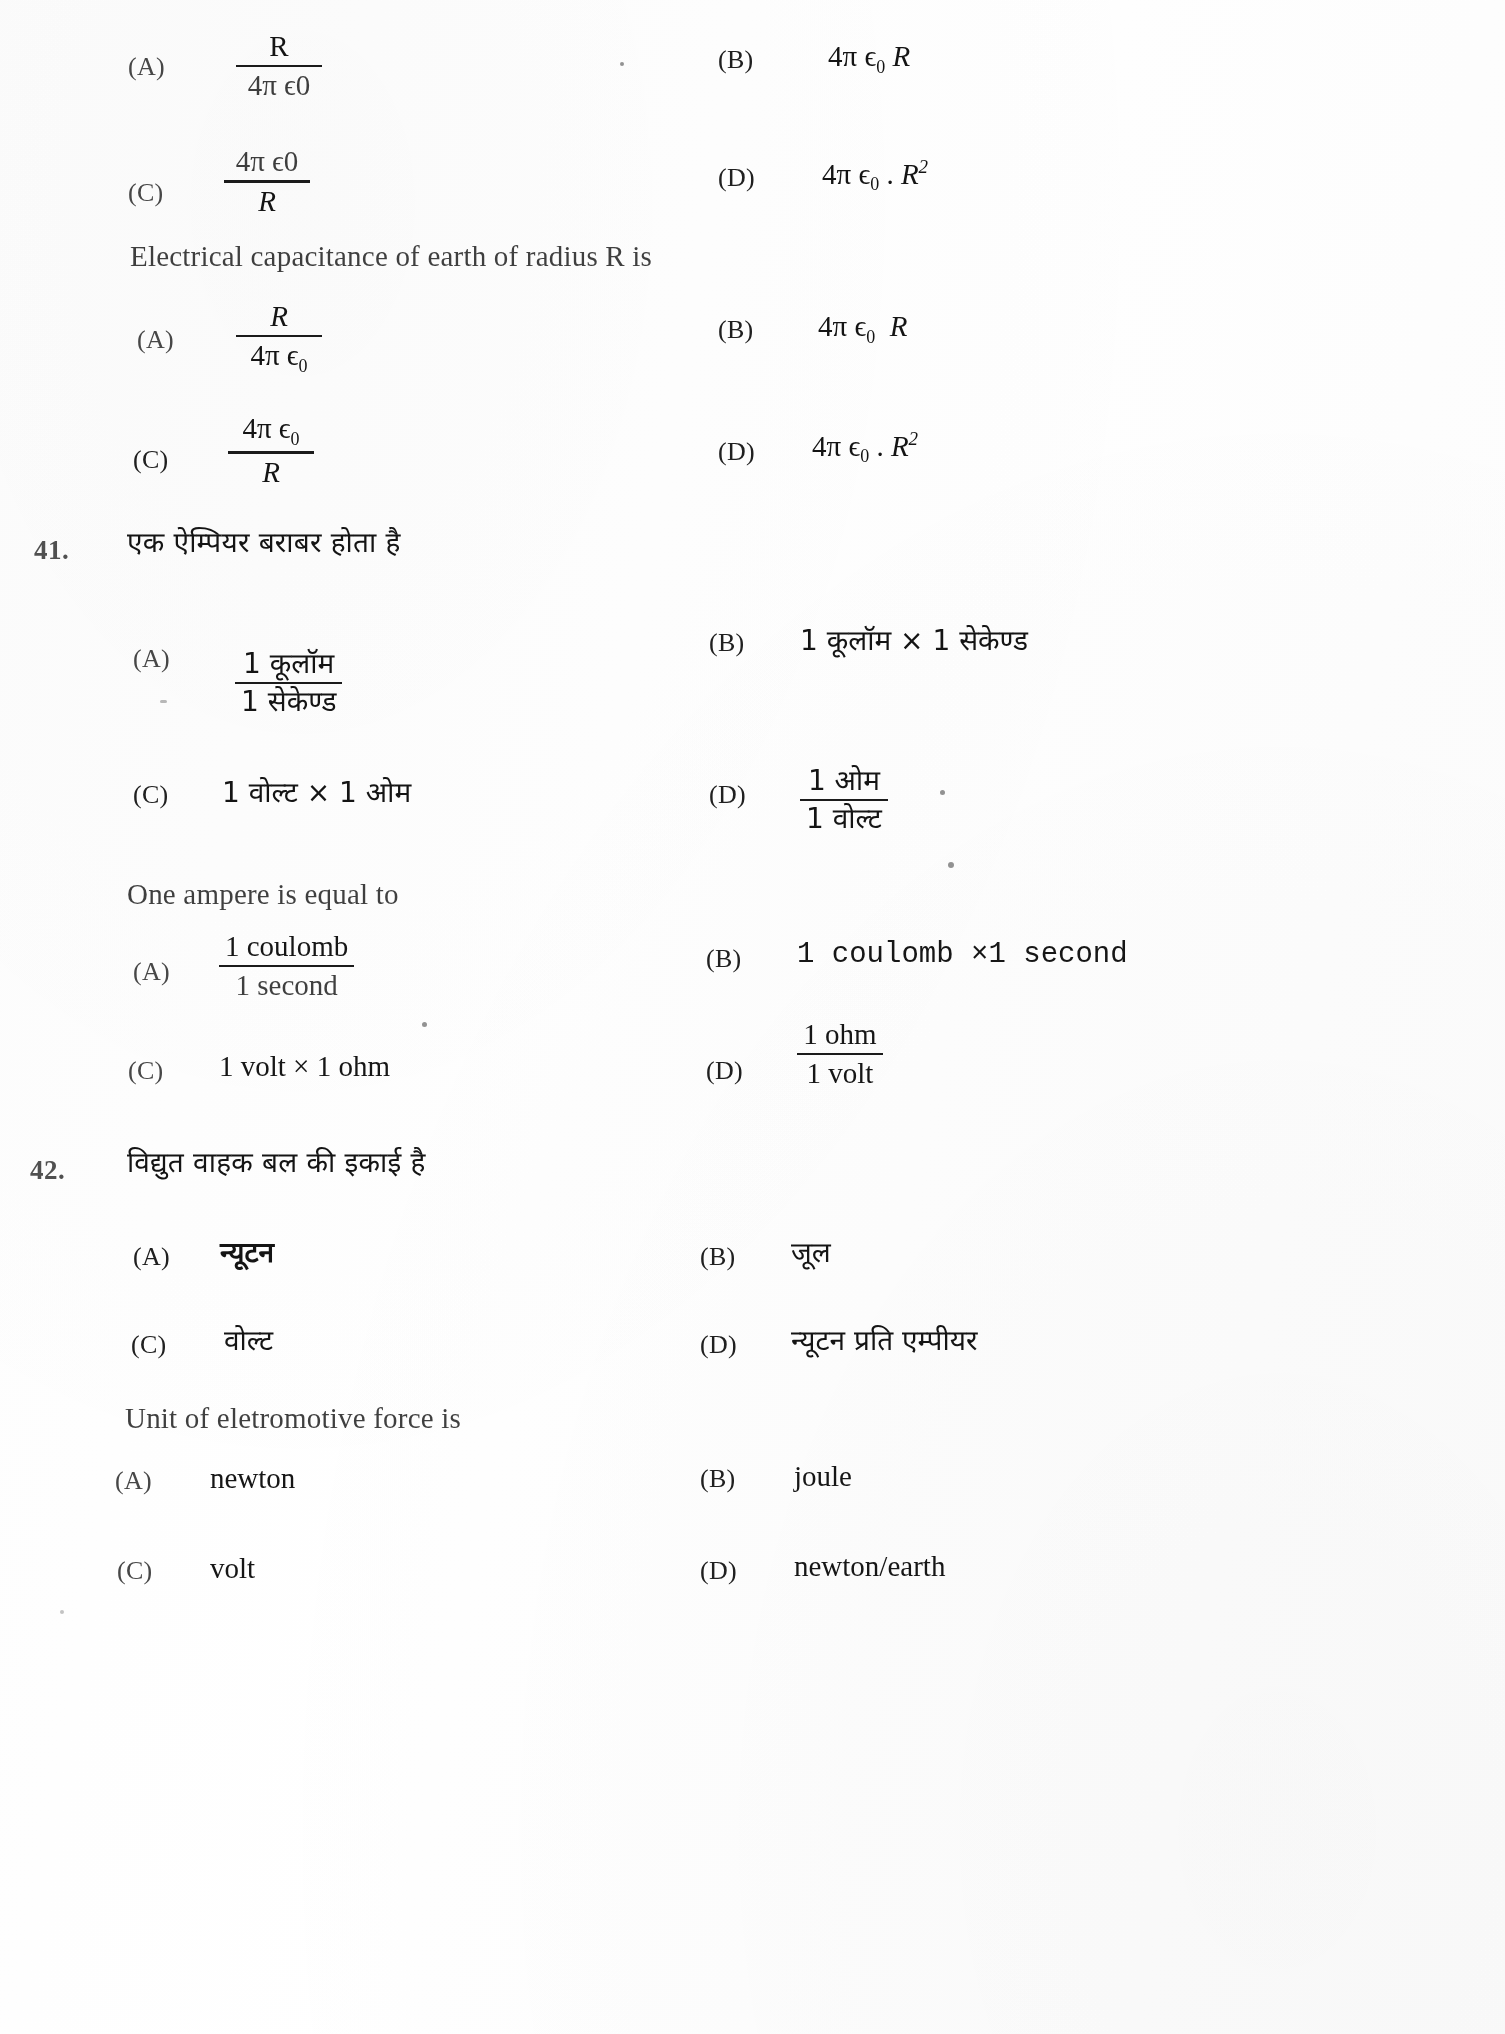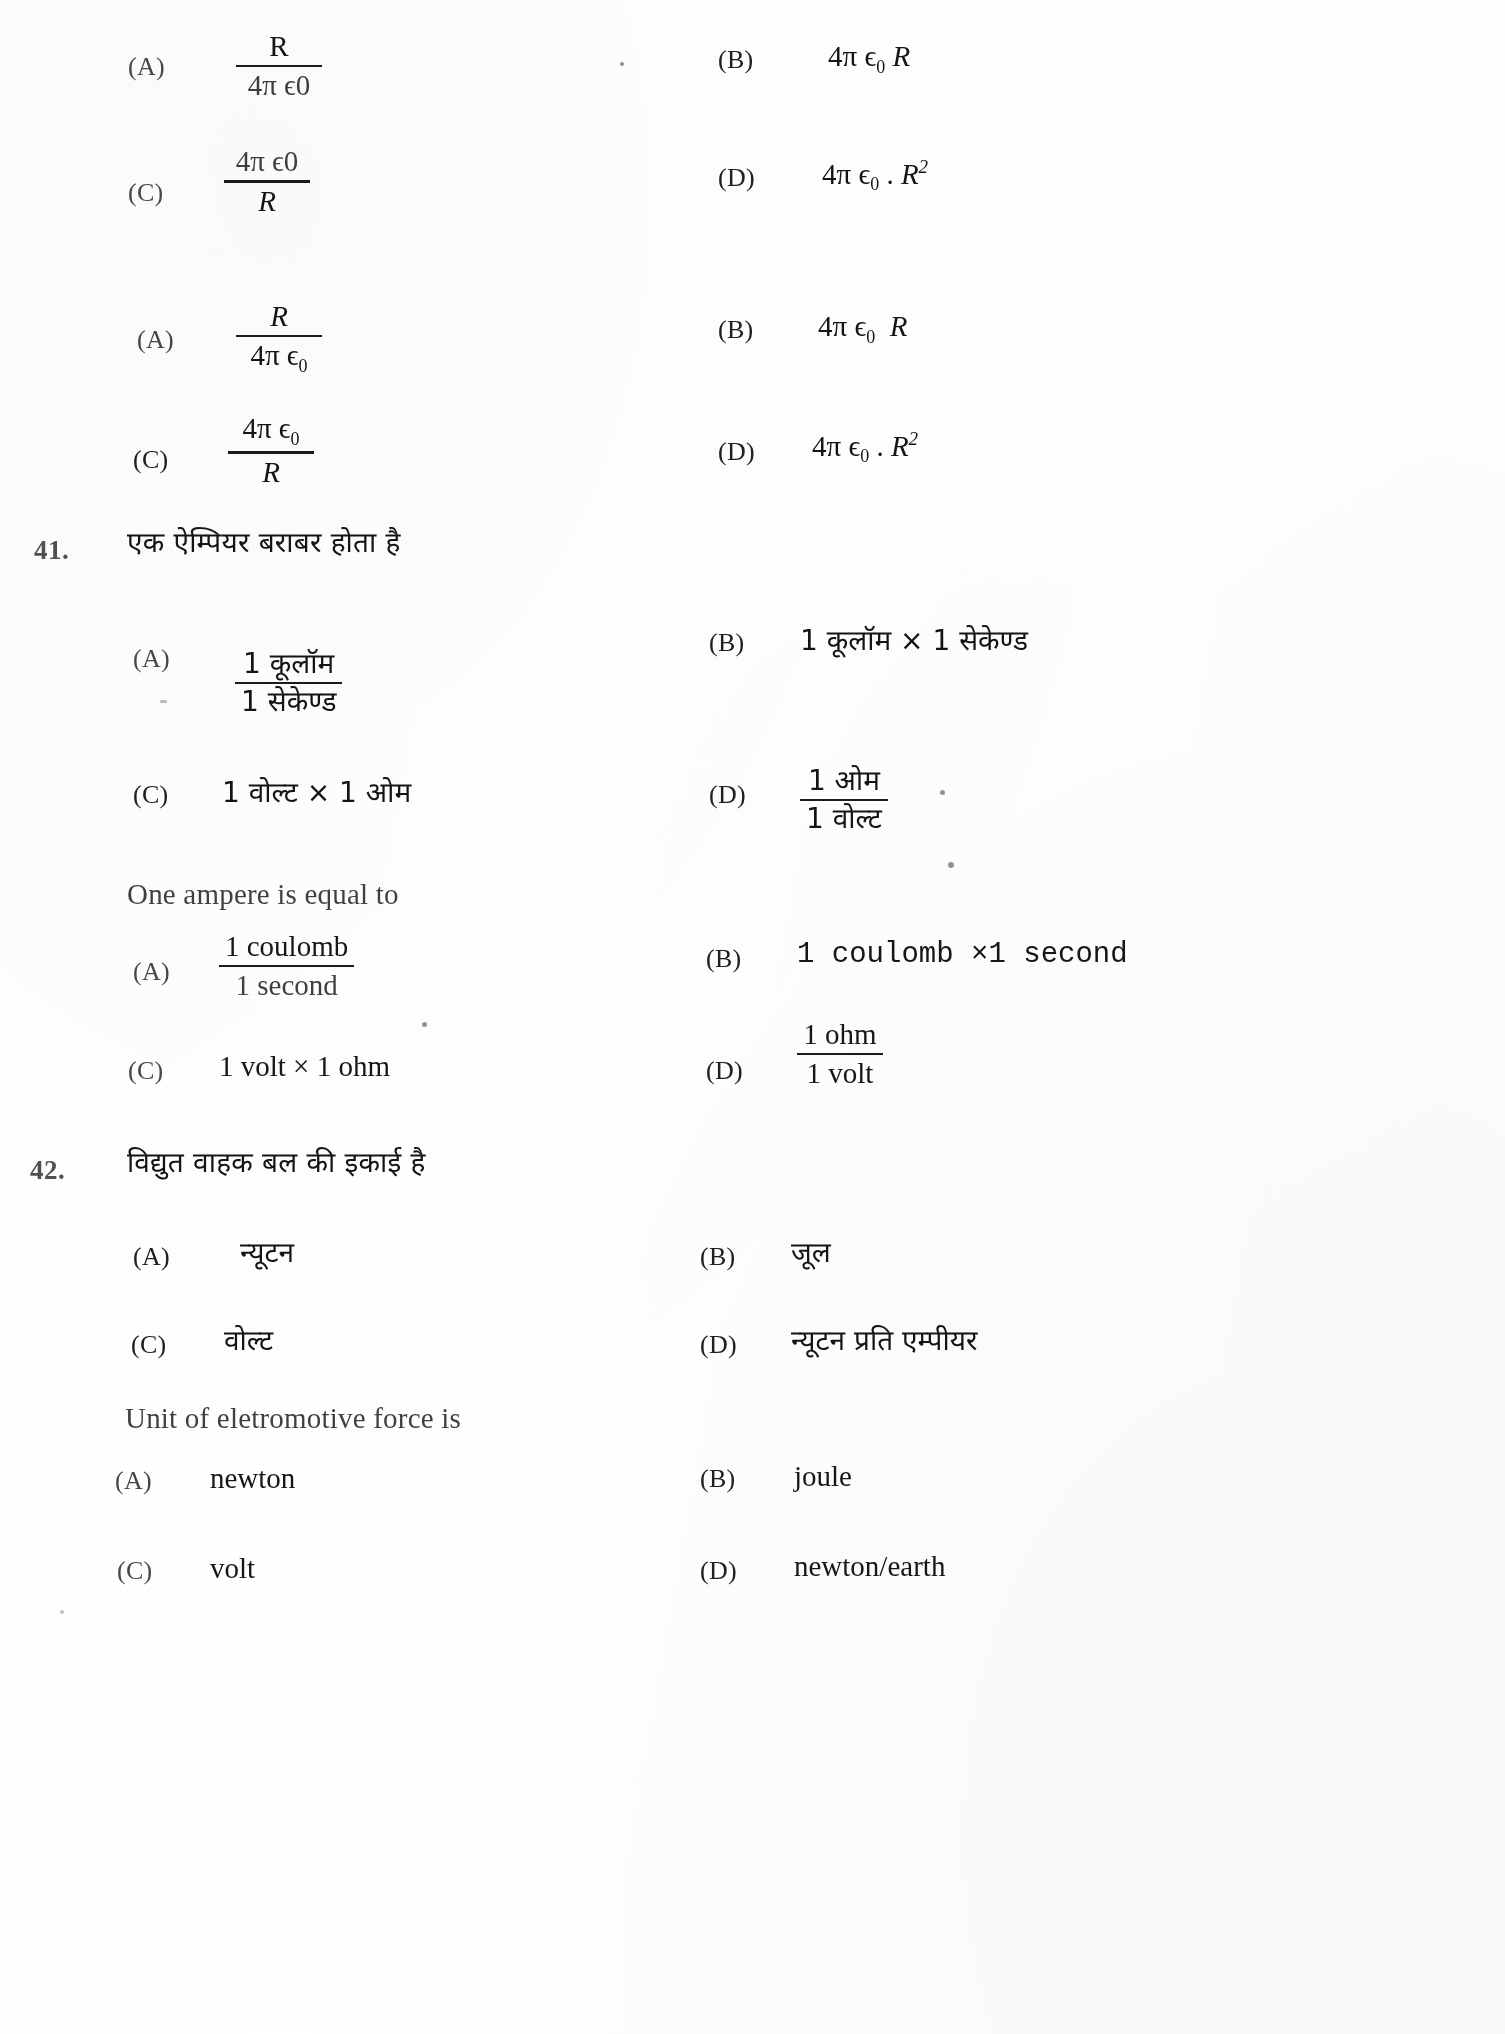--- a/index.html
+++ b/index.html
@@ -122,20 +122,23 @@
     <span class="frac thick">
       <span class="num faded">4π ϵ0</span>
       <span class="bar"></span>
       <span class="den"><i>R</i></span>
     </span>
   </span>
 
   <span class="abs optlabel" style="left:718px; top:163px;">(D)</span>
   <span class="abs math" style="left:822px; top:156px;">4π ϵ<span class="sub">0</span> . <i>R</i><span class="sup">2</span></span>
 
+  <span class="abs qtext-en faded" style="left:130px; top:240px;">
+    <span>Electrical capacitance of earth of radius R is</span>
+  </span>
 
   <span class="abs optlabel faded" style="left:137px; top:325px;">(A)</span>
   <span class="abs math" style="left:236px; top:300px;">
     <span class="frac">
       <span class="num"><i>R</i></span>
       <span class="bar"></span>
       <span class="den">4π ϵ<span class="sub">0</span></span>
     </span>
   </span>
 
@@ -204,21 +207,21 @@
       <span class="num">1 ohm</span>
       <span class="bar"></span>
       <span class="den">1 volt</span>
     </span>
   </span>
 
   <span class="abs qnum faded" style="left:30px; top:1155px;">42.</span>
   <span class="abs qtext-hi" style="left:127px; top:1142px;">विद्युत वाहक बल की इकाई है</span>
 
   <span class="abs optlabel" style="left:133px; top:1242px;">(A)</span>
-  <span class="abs opttext-hi" style="left:240px; top:1232px;">न्यूटन</span>
+  <span class="abs opttext-hi" style="left:220px; top:1232px;font-weight:bold;">न्यूटन</span>
 
   <span class="abs optlabel" style="left:700px; top:1242px;">(B)</span>
   <span class="abs opttext-hi" style="left:791px; top:1232px;">जूल</span>
 
   <span class="abs optlabel" style="left:131px; top:1330px;">(C)</span>
   <span class="abs opttext-hi" style="left:224px; top:1320px;">वोल्ट</span>
 
   <span class="abs optlabel" style="left:700px; top:1330px;">(D)</span>
   <span class="abs opttext-hi" style="left:791px; top:1320px;">न्यूटन प्रति एम्पीयर</span>
 

